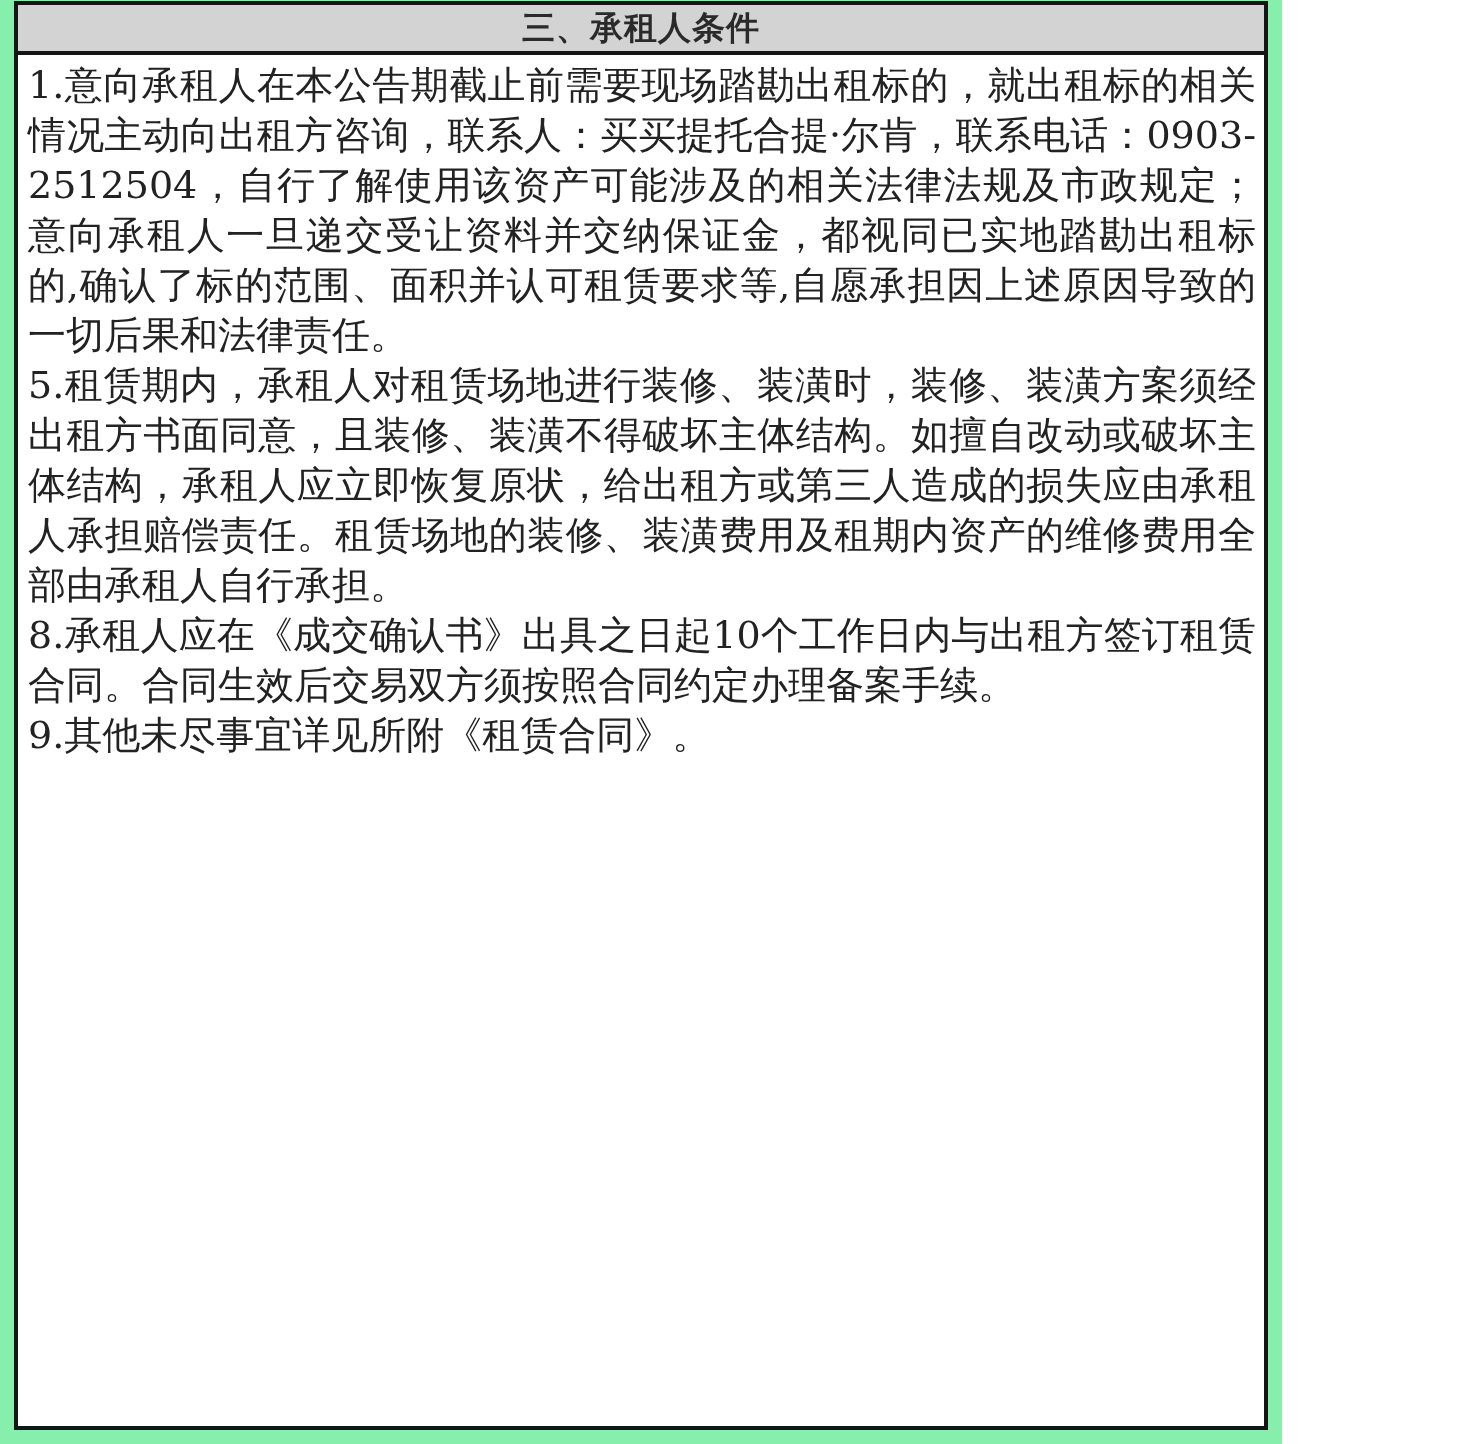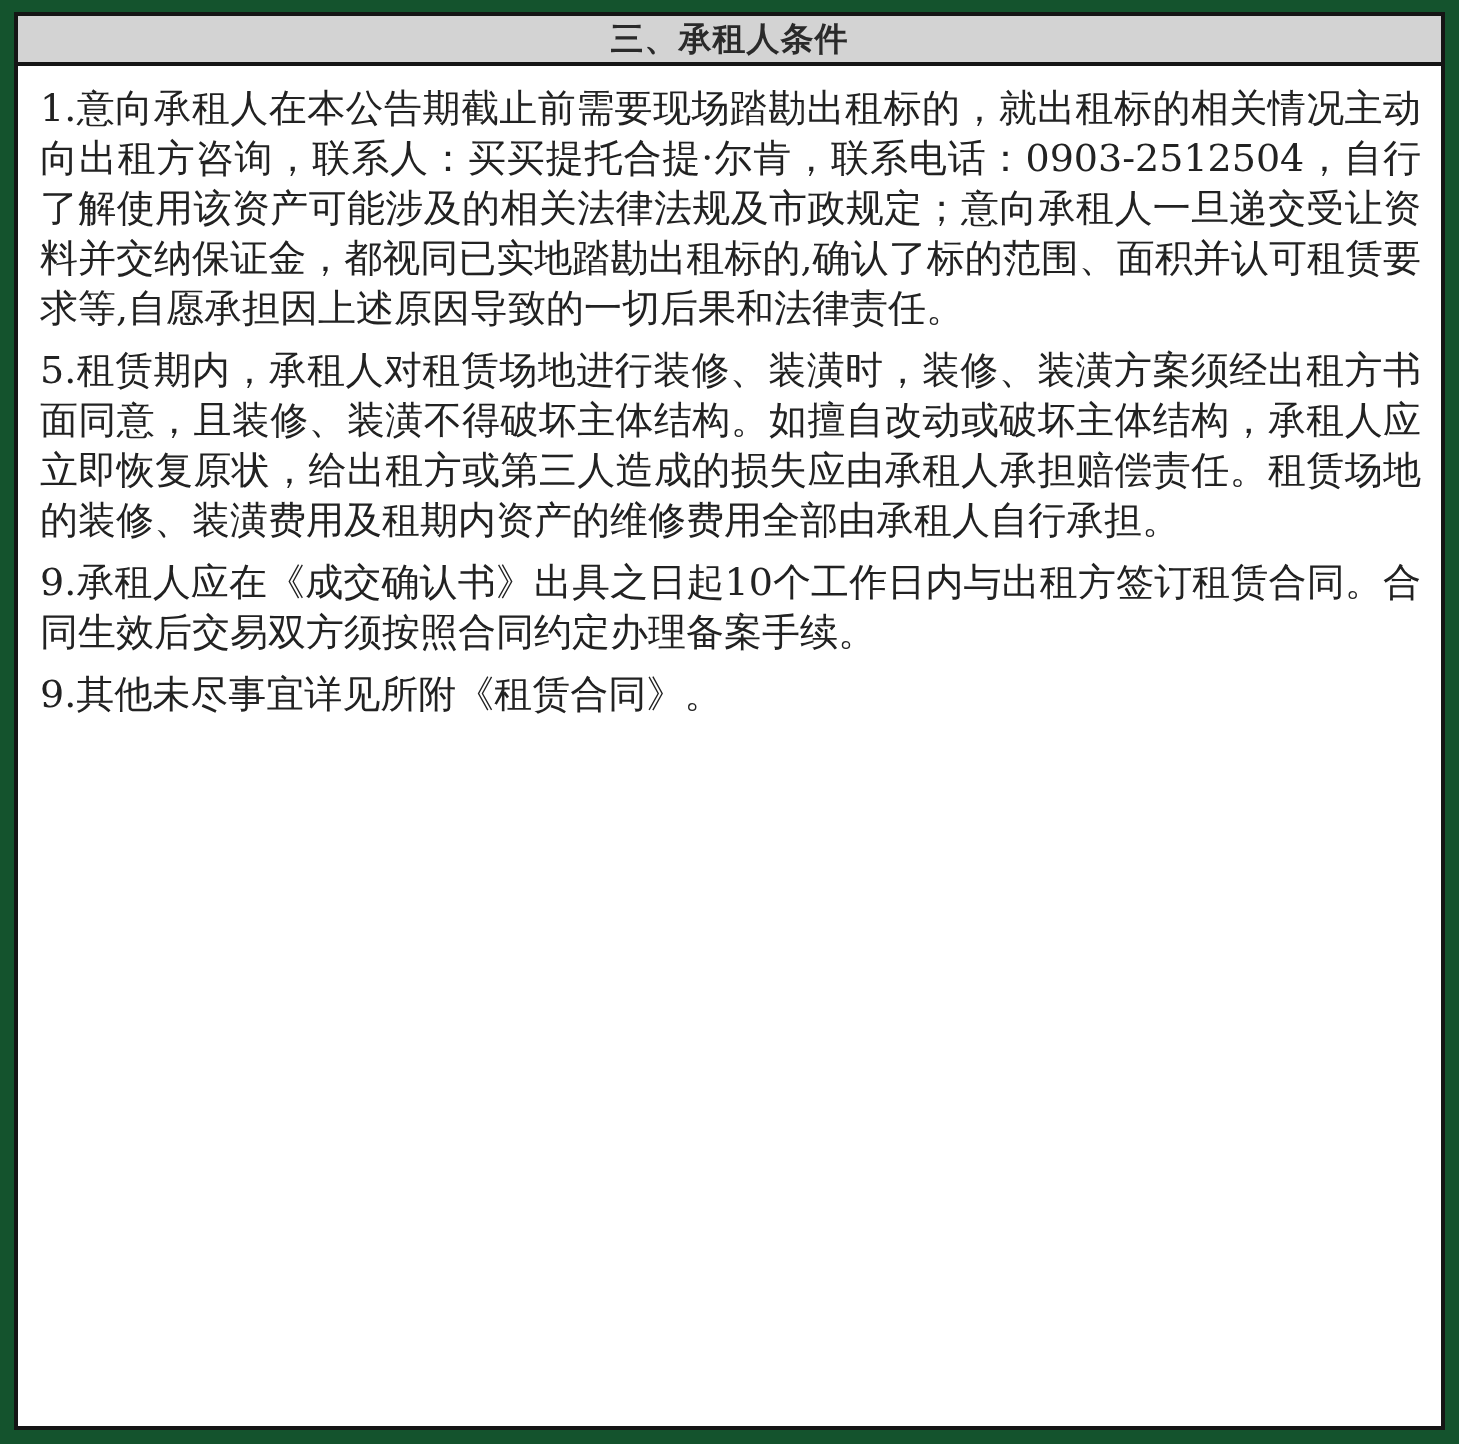--- a/index.html
+++ b/index.html
@@ -7,24 +7,24 @@
     padding: 0;
     background: #ffffff;
   }
   body {
     width: 1472px;
     height: 1444px;
     font-family: "DejaVu Serif", "Liberation Serif", serif;
   }
   .page {
     box-sizing: border-box;
-    width: 1459px;
+    width: 1282px;
     height: 1444px;
-    padding: 12px 14px 14px 14px;
-    background: #14532d;
+    padding: 1px 14px 14px 14px;
+    background: #86efac;
   }
   .doc-table {
     box-sizing: border-box;
     width: 100%;
     height: 100%;
     border: 4px solid #151515;
     display: flex;
     flex-direction: column;
     background: #ffffff;
   }
@@ -48,32 +48,32 @@
     box-sizing: border-box;
     padding: 5px 8px 6px 10px;
     overflow: hidden;
     font-size: 38px;
     line-height: 50px;
     color: #222222;
     text-align: justify;
     word-break: break-all;
   }
   .table-body p {
-    margin: 12px;
+    margin: 0;
     padding: 0;
   }
 </style>
 </head>
 <body>
 
 <div class="page">
   <div class="doc-table">
     <div class="table-header">
       <span class="section-title">三、承租人条件</span>
     </div>
     <div class="table-body">
       <p>1.意向承租人在本公告期截止前需要现场踏勘出租标的，就出租标的相关情况主动向出租方咨询，联系人：买买提托合提·尔肯，联系电话：0903-2512504，自行了解使用该资产可能涉及的相关法律法规及市政规定；意向承租人一旦递交受让资料并交纳保证金，都视同已实地踏勘出租标的,确认了标的范围、面积并认可租赁要求等,自愿承担因上述原因导致的一切后果和法律责任。</p>
       <p>5.租赁期内，承租人对租赁场地进行装修、装潢时，装修、装潢方案须经出租方书面同意，且装修、装潢不得破坏主体结构。如擅自改动或破坏主体结构，承租人应立即恢复原状，给出租方或第三人造成的损失应由承租人承担赔偿责任。租赁场地的装修、装潢费用及租期内资产的维修费用全部由承租人自行承担。</p>
-      <p>9.承租人应在《成交确认书》出具之日起10个工作日内与出租方签订租赁合同。合同生效后交易双方须按照合同约定办理备案手续。</p>
+      <p>8.承租人应在《成交确认书》出具之日起10个工作日内与出租方签订租赁合同。合同生效后交易双方须按照合同约定办理备案手续。</p>
       <p>9.其他未尽事宜详见所附《租赁合同》。</p>
     </div>
   </div>
 </div>
 
 </body></html>

